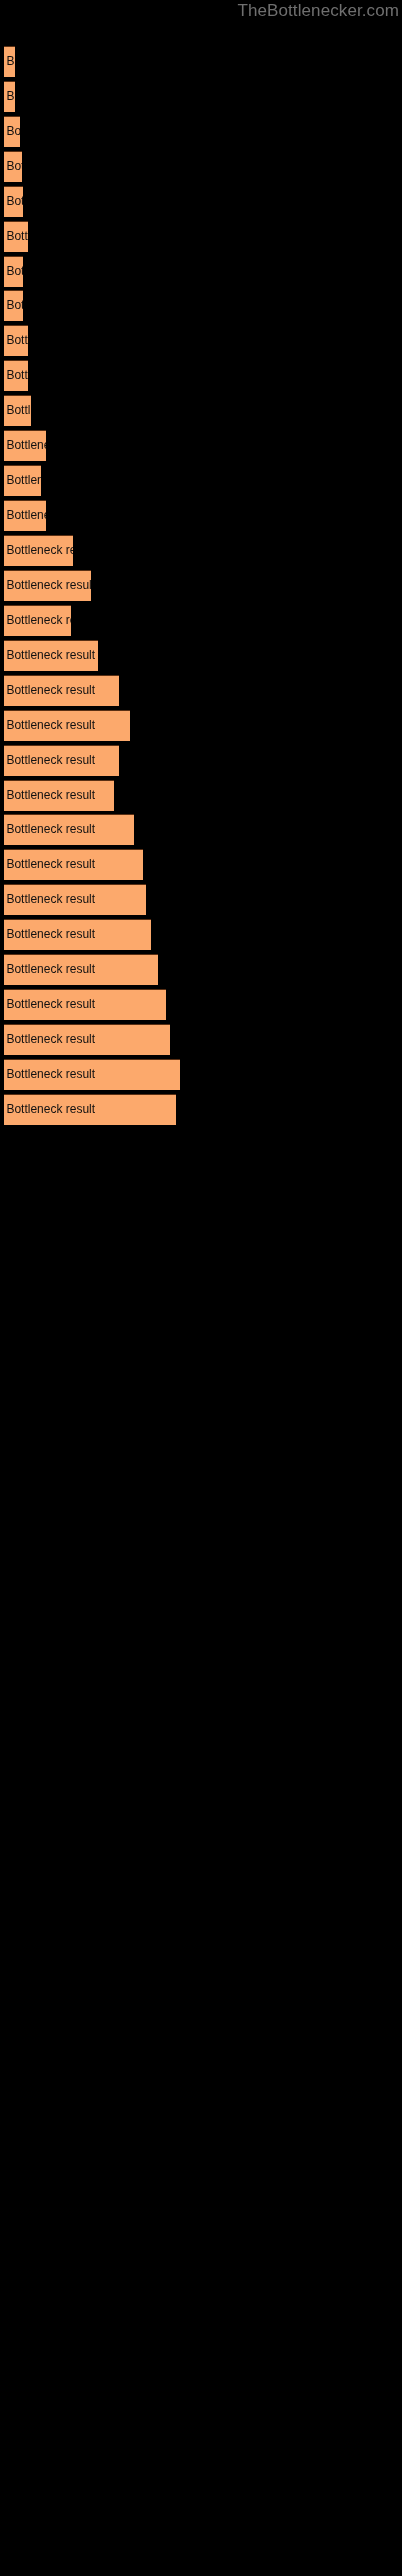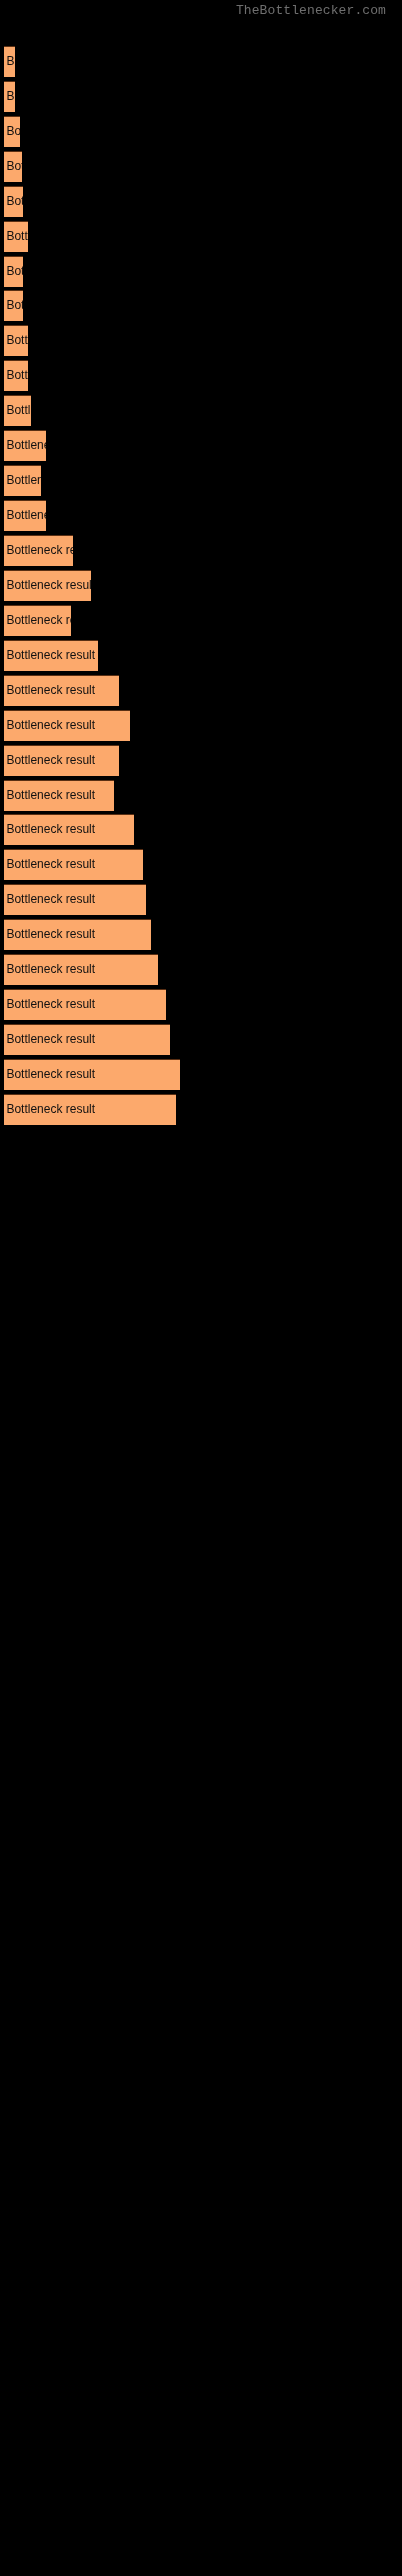--- a/index.html
+++ b/index.html
@@ -21,28 +21,28 @@
     position: absolute;
     left: 0;
     top: 0;
     width: 403px;
     height: 2576px;
     background: #000000;
   }
 
   #watermark {
     position: absolute;
-    right: 17px;
+    right: 4px;
     top: 0.8px;
-    font-size: 13px;
+    font-size: 17px;
     line-height: 19.3px;
     color: #6f6f6f;
     letter-spacing: 0.1px;
     white-space: nowrap;
-    font-family: Liberation Mono, monospace;
+    font-family: Liberation Sans, sans-serif;
   }
 
   #bars-layer {
     position: absolute;
     left: 0;
     top: 0;
     width: 403px;
     height: 2576px;
   }
 

